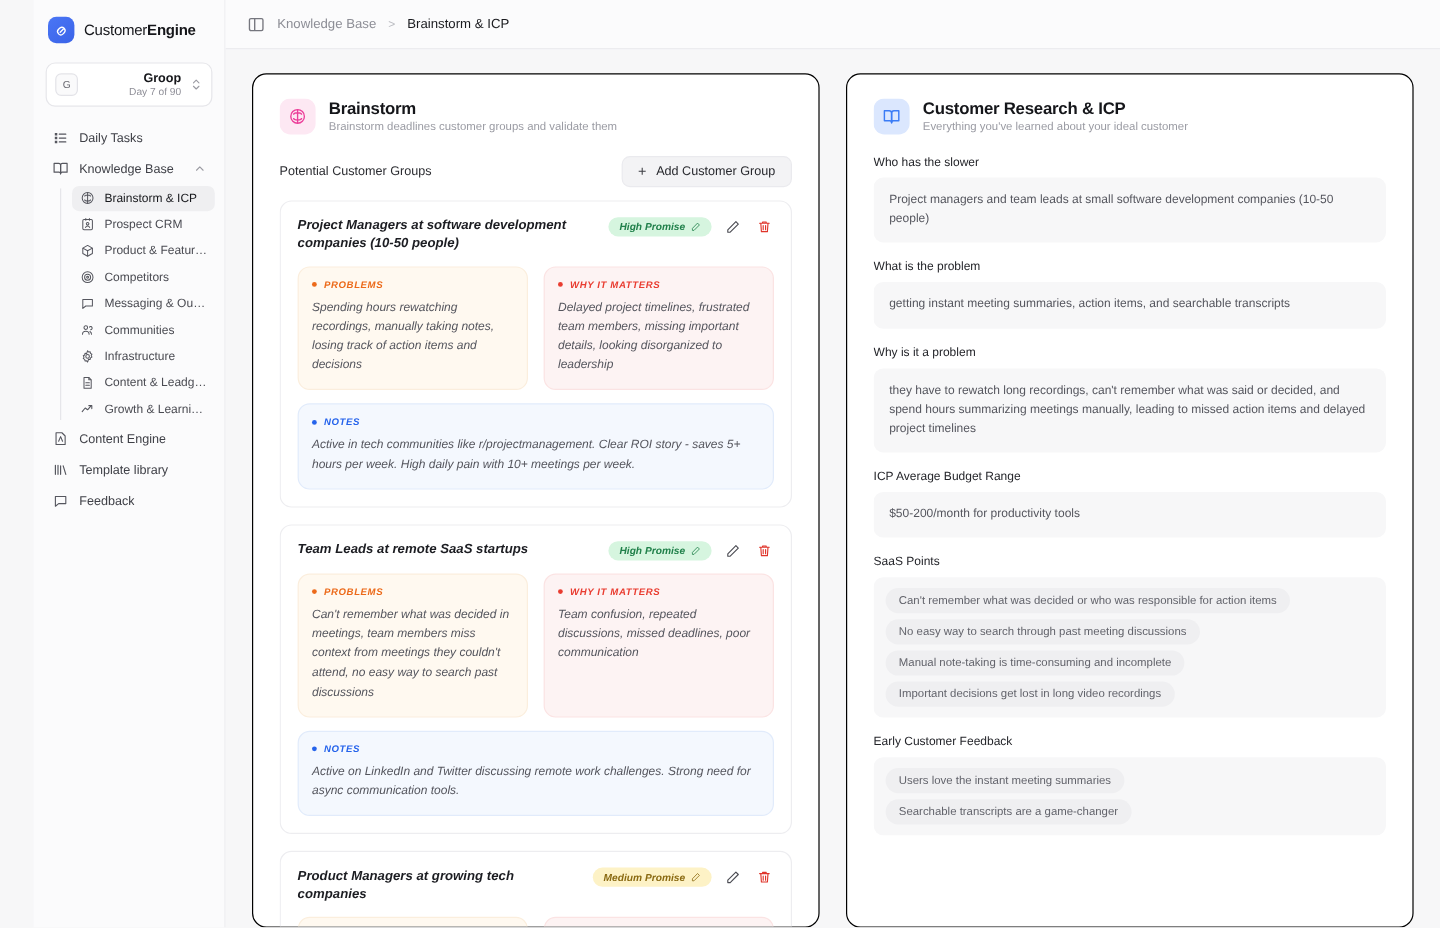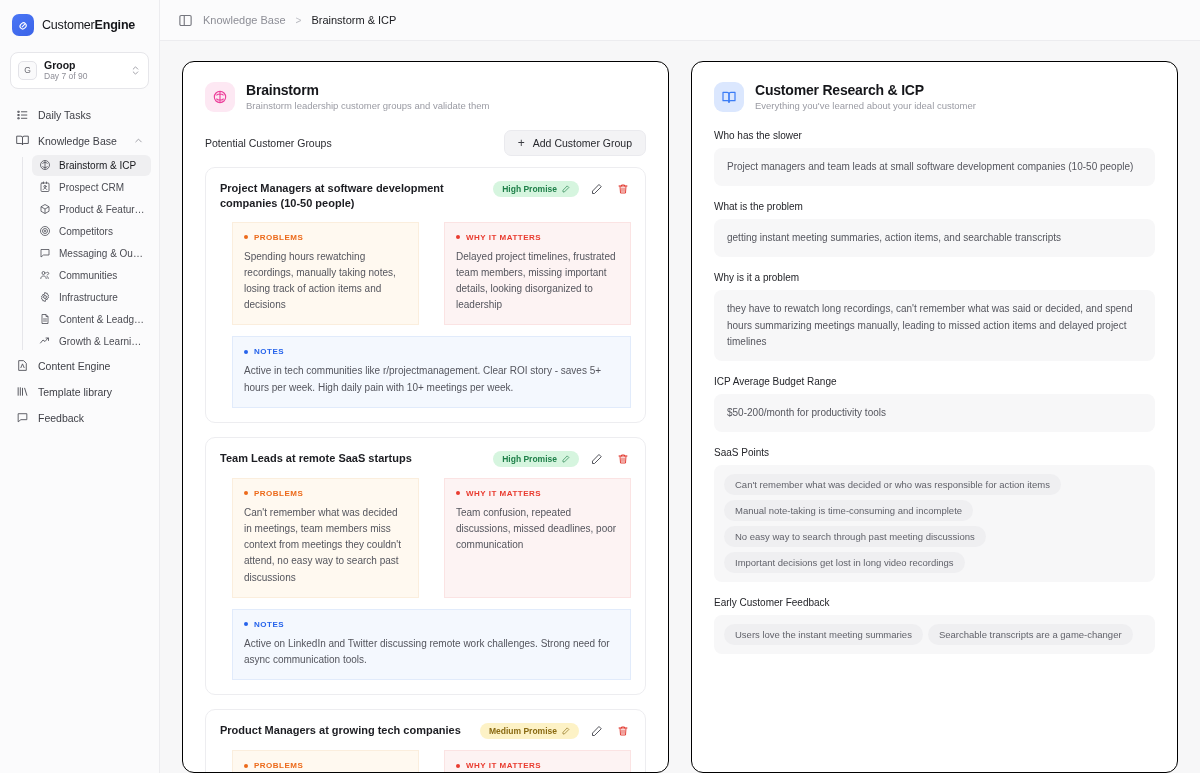--- a/index.html
+++ b/index.html
@@ -3,21 +3,21 @@
 <meta charset="utf-8">
 <style>
   * { box-sizing: border-box; margin: 0; padding: 0; }
   html, body {
     width: 1200px; height: 773px;
     font-family: "Liberation Sans", sans-serif;
     background: #f7f7f8;
     color: #1a1a1a;
     overflow: hidden;
   }
-  .app { display: flex; width: 1200px; height: 773px; }
+  .app { display: flex; width: 1200px; height: 773px; padding-left: 28px; }
 
   
   .sidebar {
     width: 160px; min-width: 160px; height: 773px;
     background: #fbfbfc;
     border-right: 1px solid #ececef;
     padding: 0;
     display: flex; flex-direction: column;
   }
   .brand { display: flex; align-items: center; gap: 8px; padding: 14px 0 12px 12px; }
@@ -38,21 +38,21 @@
     padding: 6px 7px;
     display: flex; align-items: center; gap: 7px;
     cursor: pointer;
   }
   .ws-avatar {
     width: 19px; height: 19px; border-radius: 5px;
     border: 1px solid #e3e3e8; background: #fafafb;
     display: flex; align-items: center; justify-content: center;
     font-size: 8.5px; color: #6b6b73; flex: 0 0 auto;
   }
-  .ws-text { flex: 1; min-width: 0; line-height: 1.15; }
+  .ws-text { flex: 1; min-width: 0; line-height: 1.15; text-align: right; }
   .ws-title { font-size: 10.5px; font-weight: 700; color: #16171b; }
   .ws-sub { font-size: 8.5px; color: #8e8e97; margin-top: 1px; }
   .ws-chev { color: #9a9aa2; flex: 0 0 auto; }
 
   .nav { padding: 0 8px; }
   .nav-item {
     display: flex; align-items: center; gap: 9px;
     padding: 5px 7px; border-radius: 6px;
     font-size: 10.5px; color: #3f4047;
     cursor: pointer; margin-bottom: 2px;
@@ -117,37 +117,37 @@
     display: flex; align-items: center; gap: 8px;
     background: #f3f3f5; border: 1px solid #eaeaee;
     border-radius: 7px; padding: 6px 13px;
     font-size: 10.5px; color: #27282d; cursor: pointer;
   }
   .add-plus { font-size: 12px; line-height: 1; color: #3b3c42; }
 
   
   .group-card {
     border: 1px solid #ededf0; border-radius: 10px;
-    padding: 13px 14px 14px 14px; margin-bottom: 14px; background: #fff;
+    padding: 13px 14px 14px 14px; margin-bottom: 14px; background: #fff; font-style: italic;
   }
   .gc-head { display: flex; align-items: flex-start; gap: 10px; margin-bottom: 11px; }
   .gc-title { flex: 1; font-size: 11px; font-weight: 700; color: #1c1d22; line-height: 1.35; min-width: 0; }
   .badge {
     display: inline-flex; align-items: center; gap: 5px;
     border-radius: 999px; padding: 3px 9px;
     font-size: 8.5px; font-weight: 700; white-space: nowrap; cursor: pointer; flex: 0 0 auto;
   }
   .badge.high { background: #d6f5df; color: #20804a; }
   .badge.medium { background: #fdf2c6; color: #8a6a12; }
   .icon-btn { display: flex; align-items: center; justify-content: center; width: 16px; height: 16px; cursor: pointer; flex: 0 0 auto; }
   .icon-btn.edit { color: #4b4c53; }
   .icon-btn.del { color: #e0352b; }
 
   .gc-cols { display: flex; gap: 13px; margin-bottom: 11px; }
-  .box { flex: 1; border-radius: 0; padding: 10px 11px 11px 11px; min-width: 0; margin-left: 12px; }
+  .box { flex: 1; border-radius: 10px; padding: 10px 11px 11px 11px; min-width: 0; }
   .box.problems { background: #fff9f0; border: 1px solid #fbeedd; }
   .box.matters { background: #fdf3f3; border: 1px solid #fbe3e3; }
   .box.notes { background: #f4f8fe; border: 1px solid #e1ebfb; }
   .box-head { display: flex; align-items: center; gap: 6px; margin-bottom: 7px; }
   .dot { width: 4px; height: 4px; border-radius: 50%; flex: 0 0 auto; }
   .box.problems .dot, .box.problems .box-title { color: #ec6a1a; }
   .box.problems .dot { background: #ec6a1a; }
   .box.matters .dot, .box.matters .box-title { color: #e93c30; }
   .box.matters .dot { background: #e93c30; }
   .box.notes .dot, .box.notes .box-title { color: #2563eb; }
@@ -384,21 +384,21 @@
 
           <div class="panel-head">
             <div class="panel-ico pink">
               <svg width="16" height="16" viewBox="0 0 24 24" fill="none" stroke="currentColor" stroke-width="1.7">
                   <circle cx="12" cy="12" r="8.5"></circle>
                   <path d="M12 3.5v17M12 7.5c-3 0-5 1.4-5 2.4M12 7.5c3 0 5 1.4 5 2.4M12 16.5c-3 0-5-1.4-5-2.4M12 16.5c3 0 5-1.4 5-2.4"></path>
                 </svg>
             </div>
             <div>
               <div class="panel-title">Brainstorm</div>
-              <div class="panel-sub">Brainstorm leadership customer groups and validate them</div>
+              <div class="panel-sub">Brainstorm deadlines customer groups and validate them</div>
             </div>
           </div>
 
           <div class="sec-bar">
             <div class="sec-label">Potential Customer Groups</div>
             <div class="add-btn">
               <span class="add-plus">+</span>
               <span>Add Customer Group</span>
             </div>
           </div>
@@ -569,22 +569,22 @@
           <div class="field">
             <div class="field-label">ICP Average Budget Range</div>
             <div class="field-value">$50-200/month for productivity tools</div>
           </div>
 
 
           <div class="field">
             <div class="field-label">SaaS Points</div>
             <div class="chip-wrap">
               <span class="chip">Can't remember what was decided or who was responsible for action items</span>
+              <span class="chip">No easy way to search through past meeting discussions</span>
               <span class="chip">Manual note-taking is time-consuming and incomplete</span>
-              <span class="chip">No easy way to search through past meeting discussions</span>
               <span class="chip">Important decisions get lost in long video recordings</span>
             </div>
           </div>
 
           <div class="field">
             <div class="field-label">Early Customer Feedback</div>
             <div class="chip-wrap">
               <span class="chip">Users love the instant meeting summaries</span>
               <span class="chip">Searchable transcripts are a game-changer</span>
 

